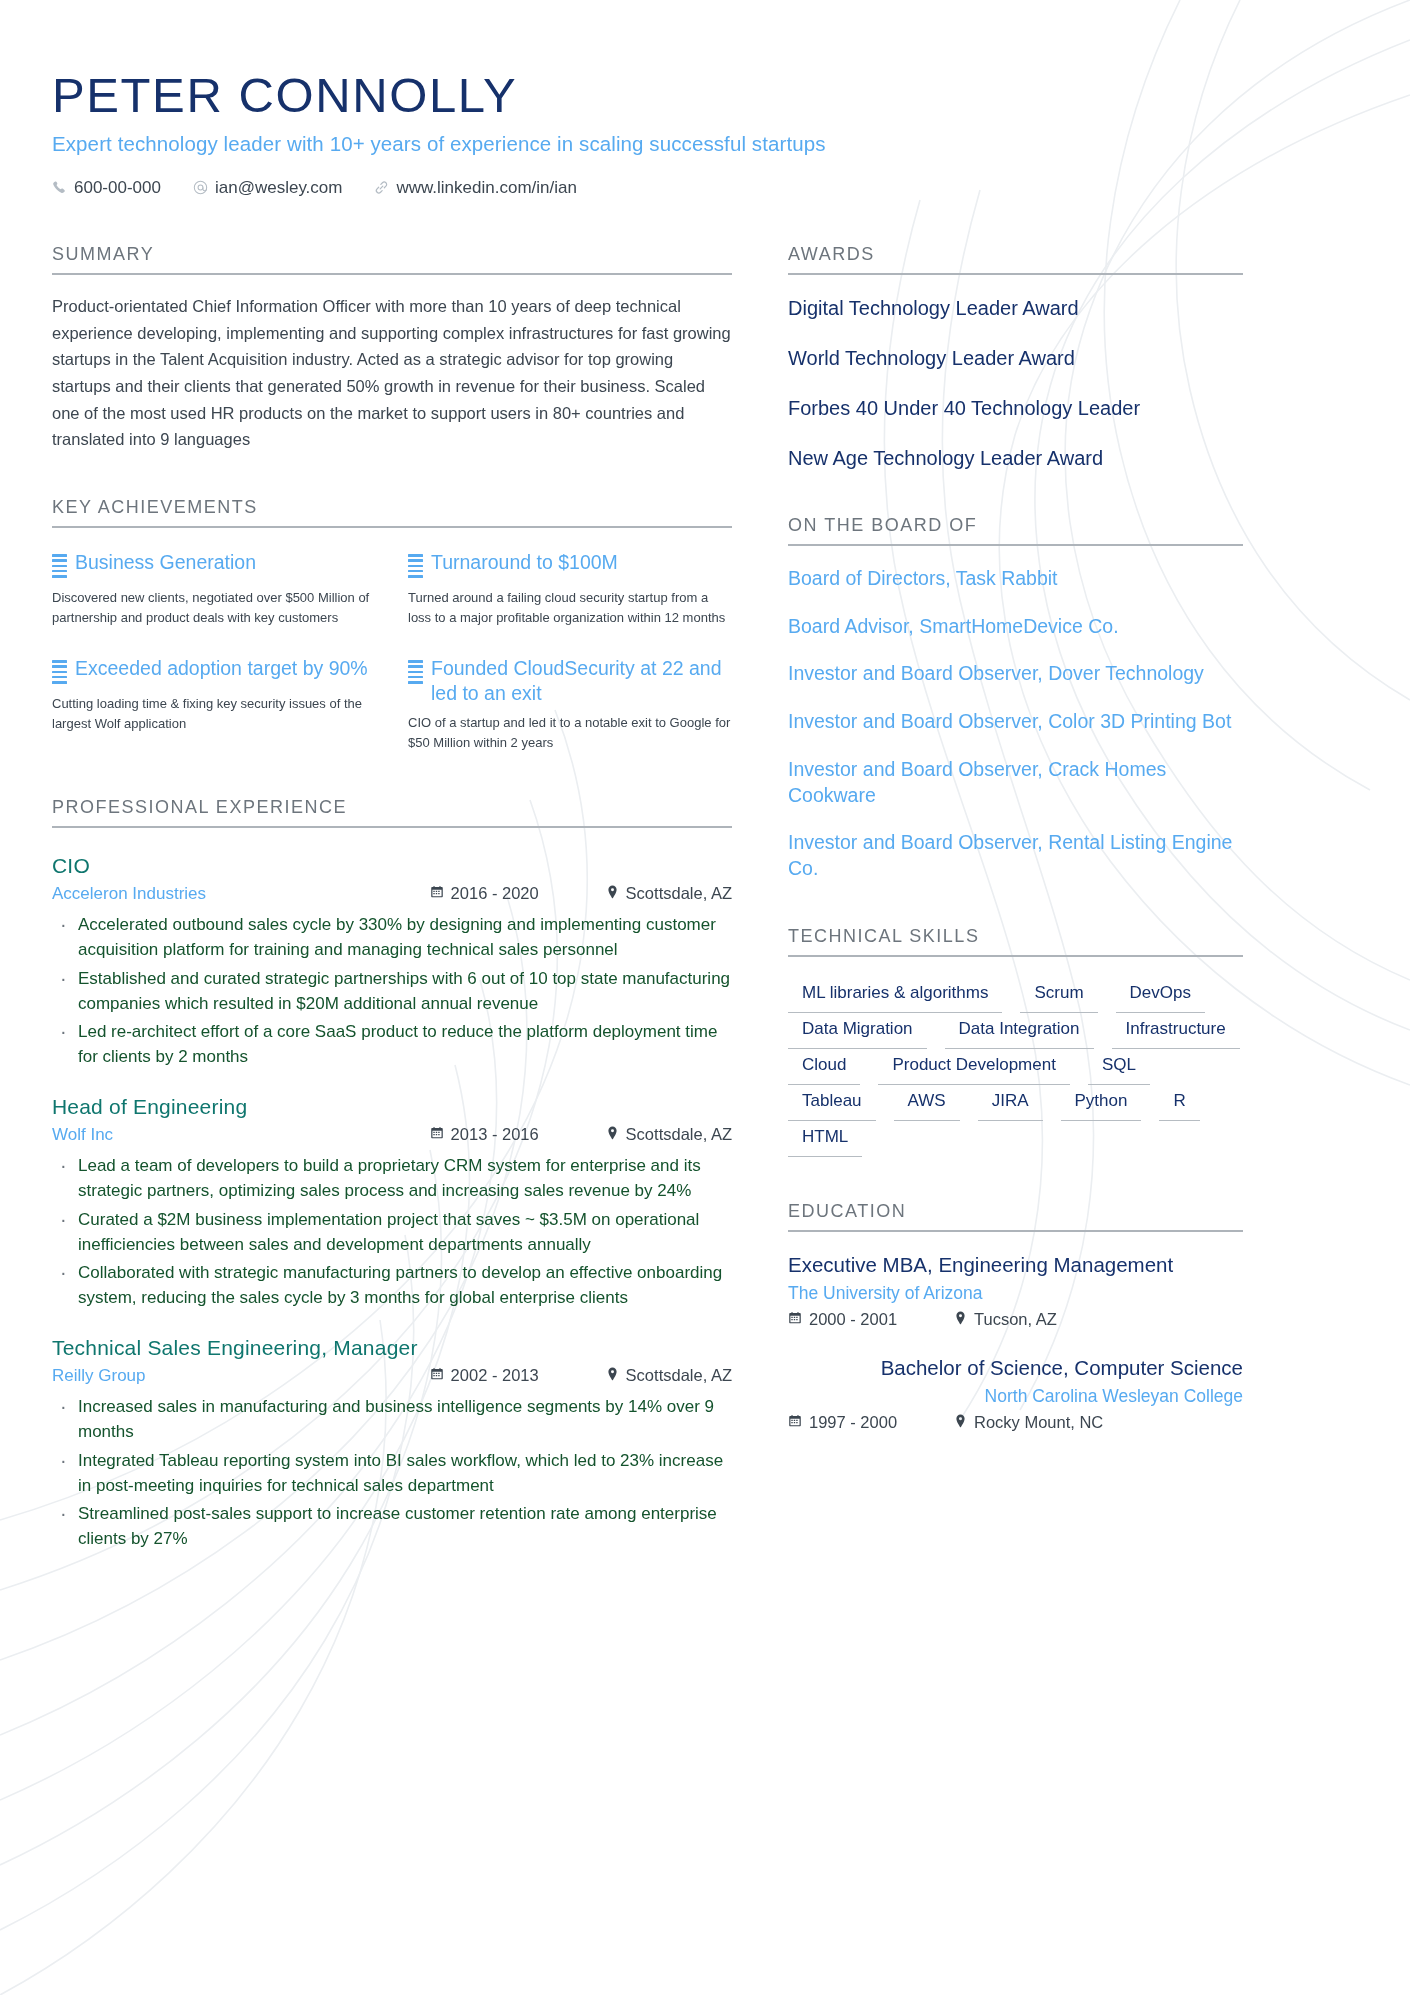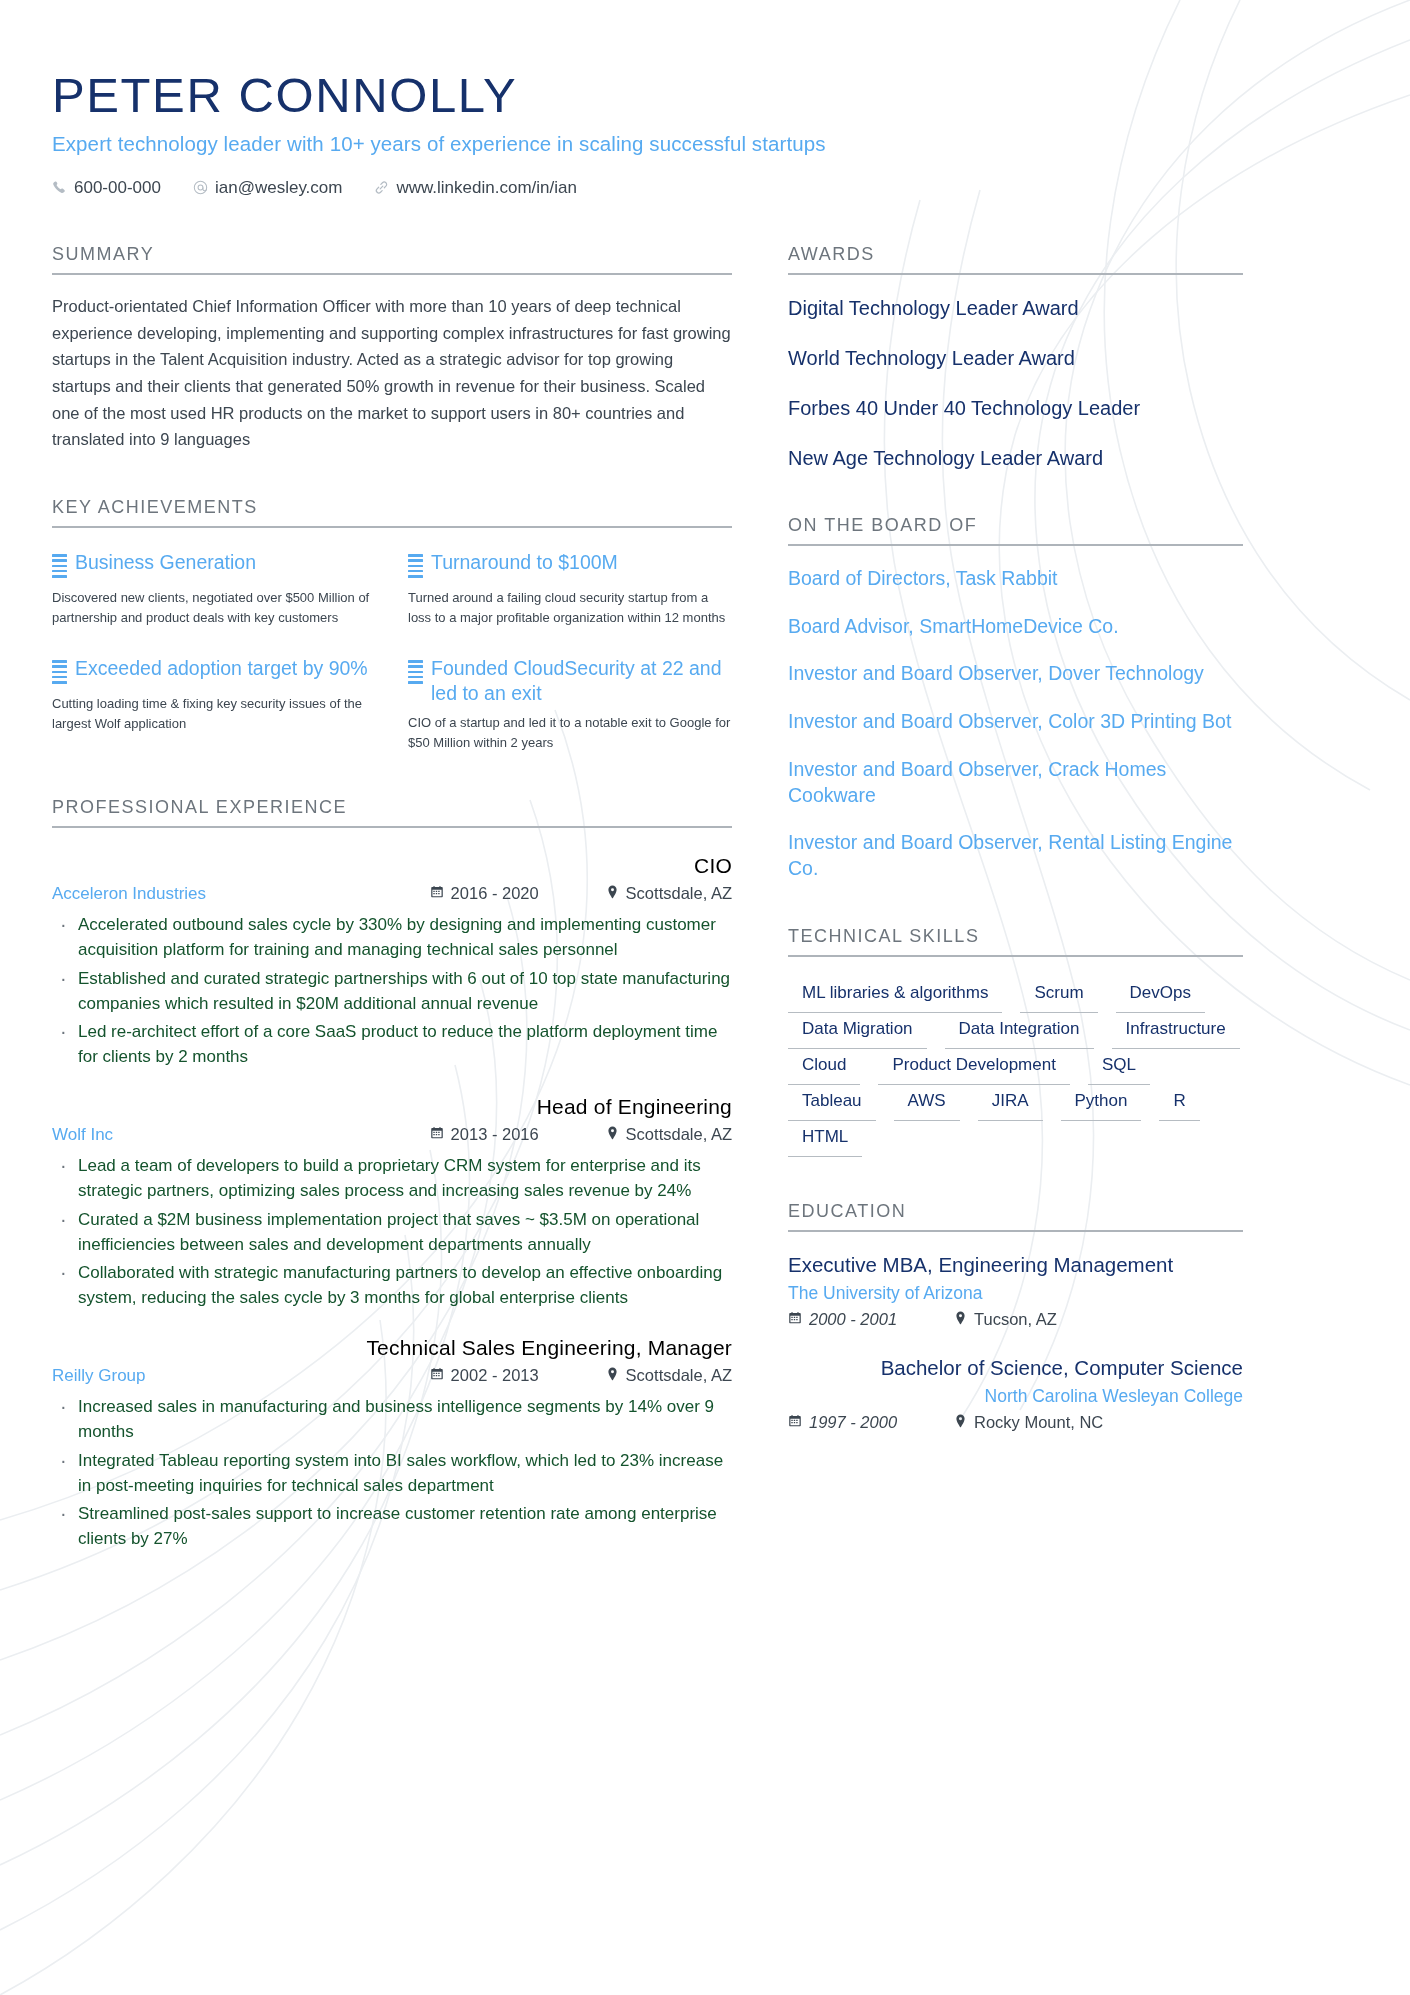--- a/index.html
+++ b/index.html
@@ -114,24 +114,23 @@
     line-height: 1.54;
     margin-top: 8px;
     color: #3c4650;
   }
 
   
   .job { margin-top: 26px; }
   .job:first-of-type { margin-top: 22px; }
   .job-title {
     font-size: 21px;
-    color: #000000;
+    color: #0f766e;
     font-weight: 400;
     letter-spacing: 0.2px;
-    text-align: right;
   }
   .job-meta {
     display: flex;
     align-items: baseline;
     margin-top: 6px;
     font-size: 17px;
   }
   .job-company { color: #57aaf0; flex: 1; }
   .meta-piece {
     display: inline-flex;
@@ -207,21 +206,21 @@
   .edu-school {
     font-size: 17.5px;
     color: #57aaf0;
     margin-top: 5px;
   }
   .edu-meta {
     display: flex;
     margin-top: 6px;
     align-items: center;
   }
-  .edu-meta .date-piece { width: 140px; font-style: italic; }
+  .edu-meta .date-piece { width: 140px; }
 </style>
 </head>
 <body>
 
 <svg class="bg-swirls" viewBox="0 0 1410 1995" preserveAspectRatio="none">
   <g fill="none" stroke="#ebeef1" stroke-width="1.6">
     <path d="M1410 0 C1250 60 1140 170 1090 310 C1040 450 1070 600 1140 720 C1210 840 1290 930 1410 980"></path>
     <path d="M1410 40 C1230 110 1100 230 1055 370 C1010 510 1045 660 1120 780 C1195 900 1290 985 1410 1030"></path>
     <path d="M1410 95 C1205 165 1060 290 1015 435 C975 575 1015 720 1095 840 C1175 955 1285 1040 1410 1085"></path>
     <path d="M1240 0 C1180 120 1160 260 1190 390 C1220 520 1290 630 1410 700"></path>

